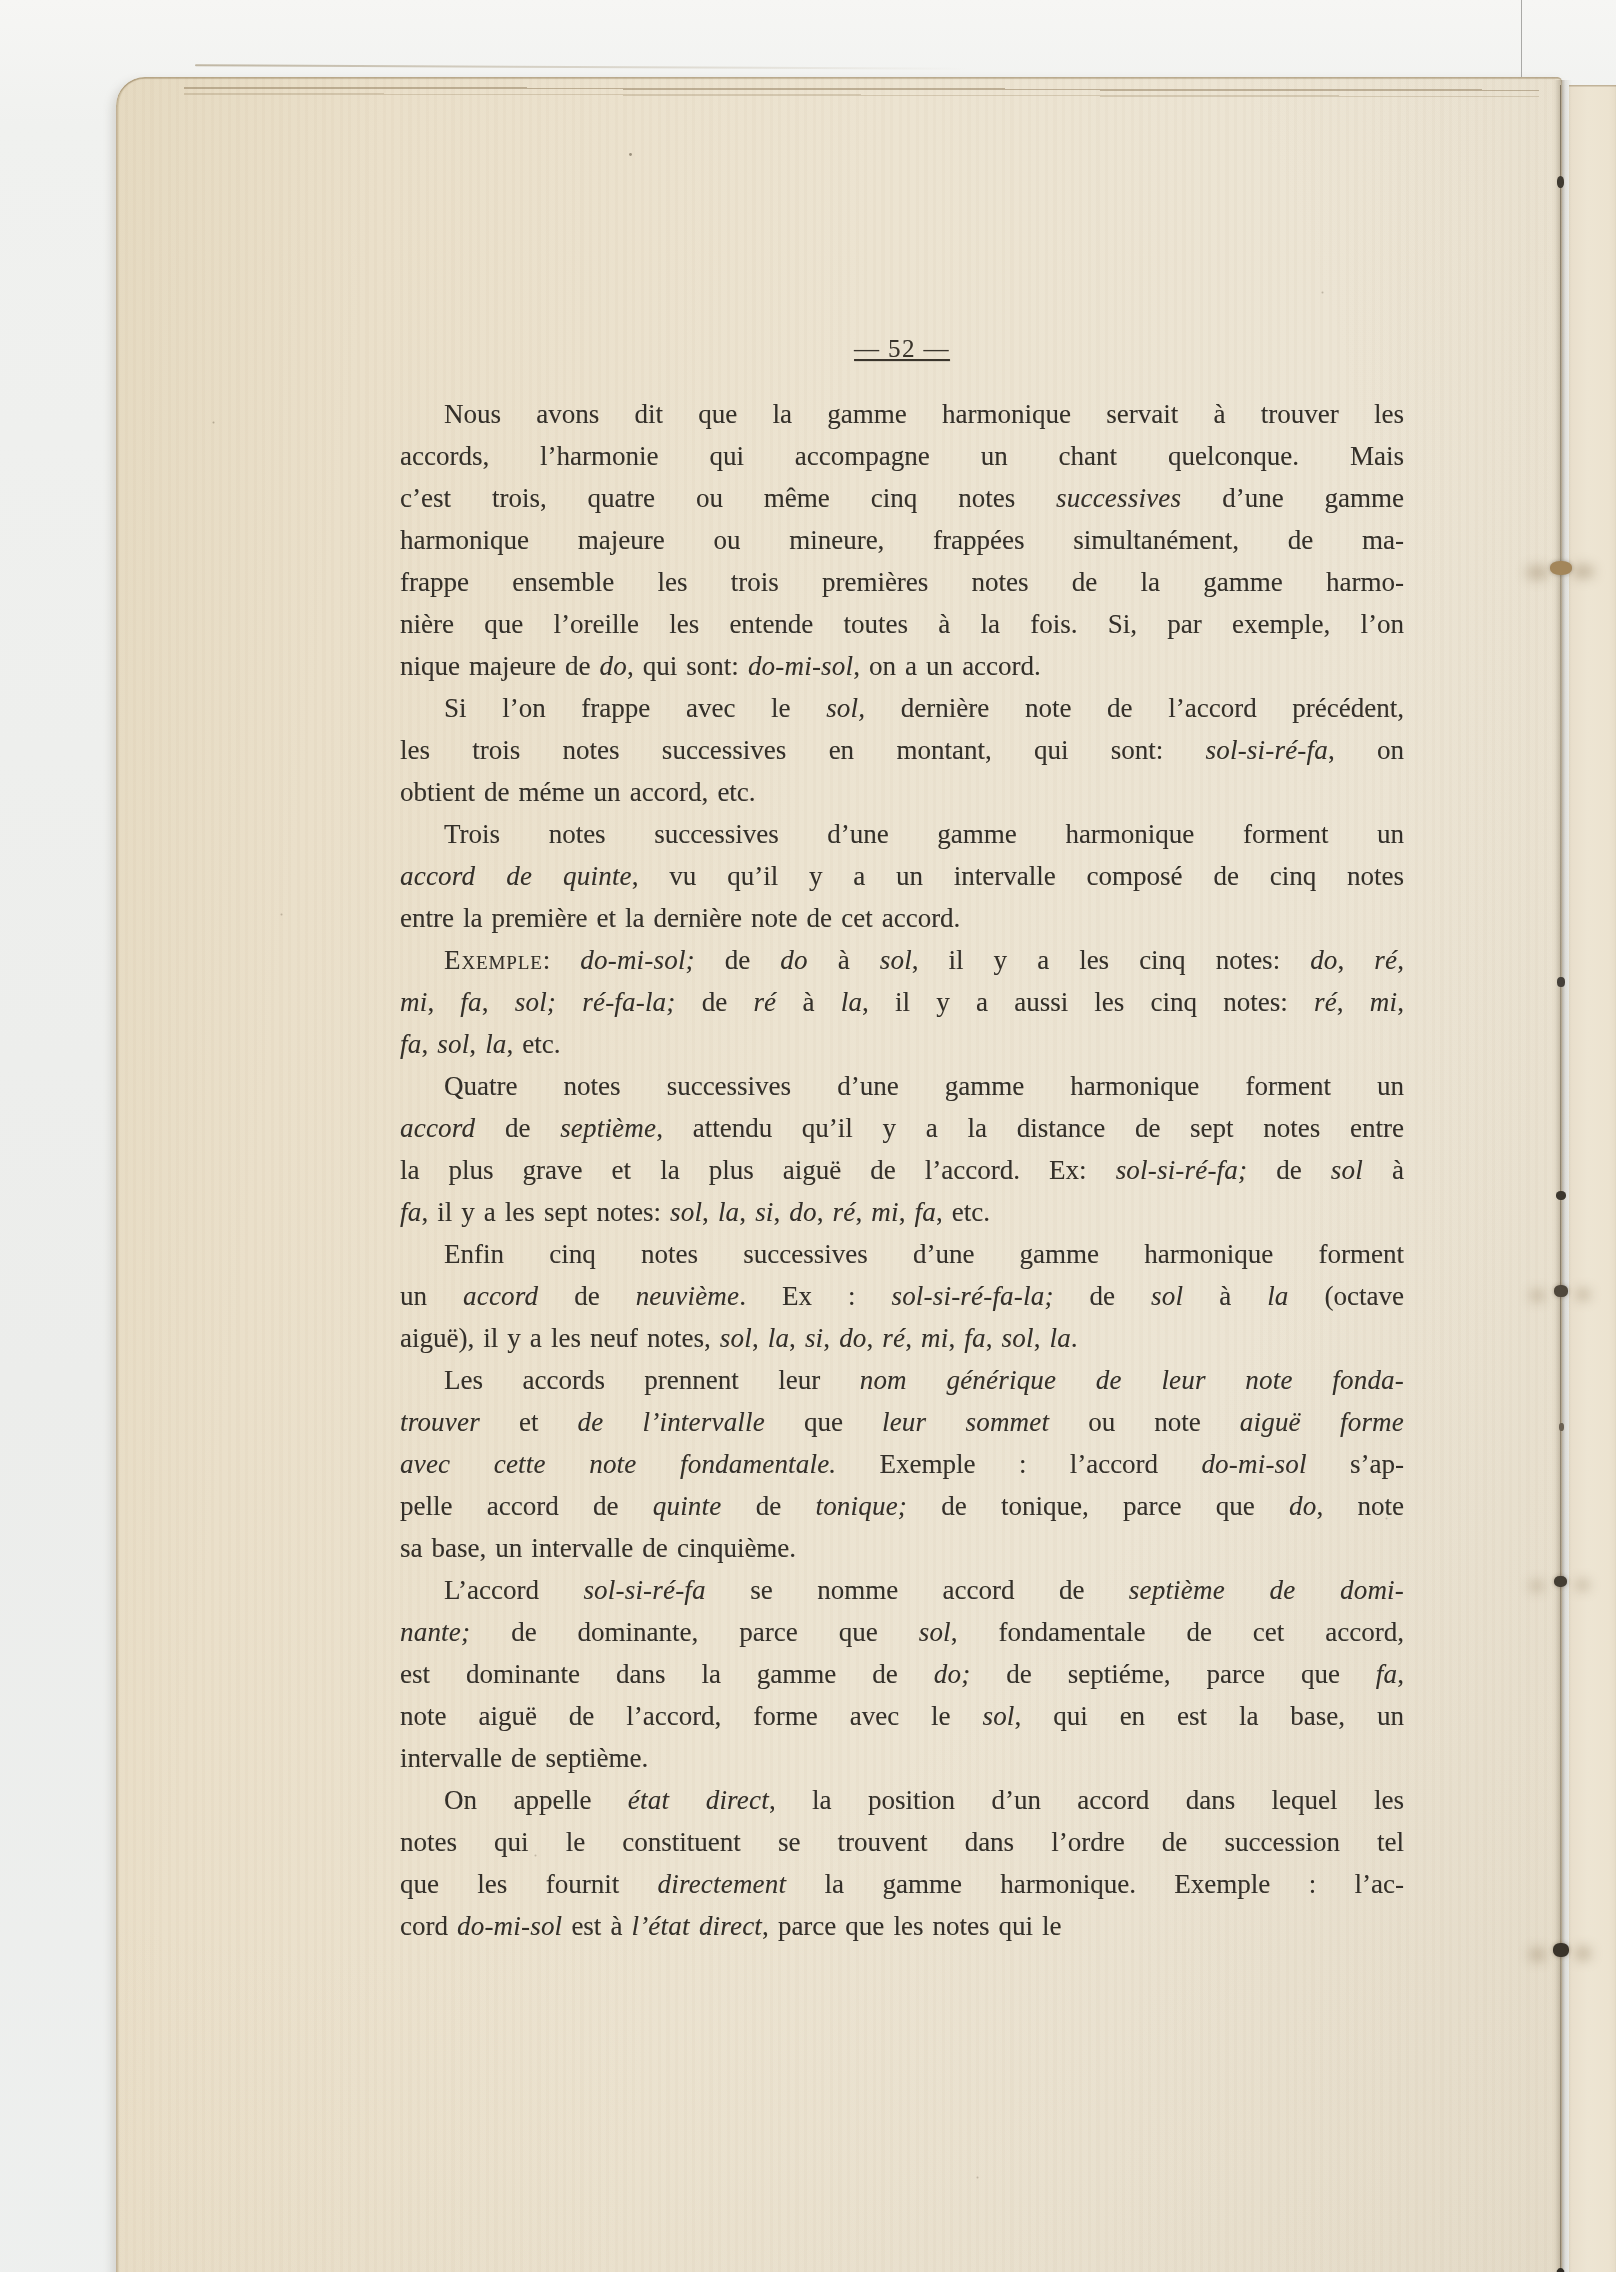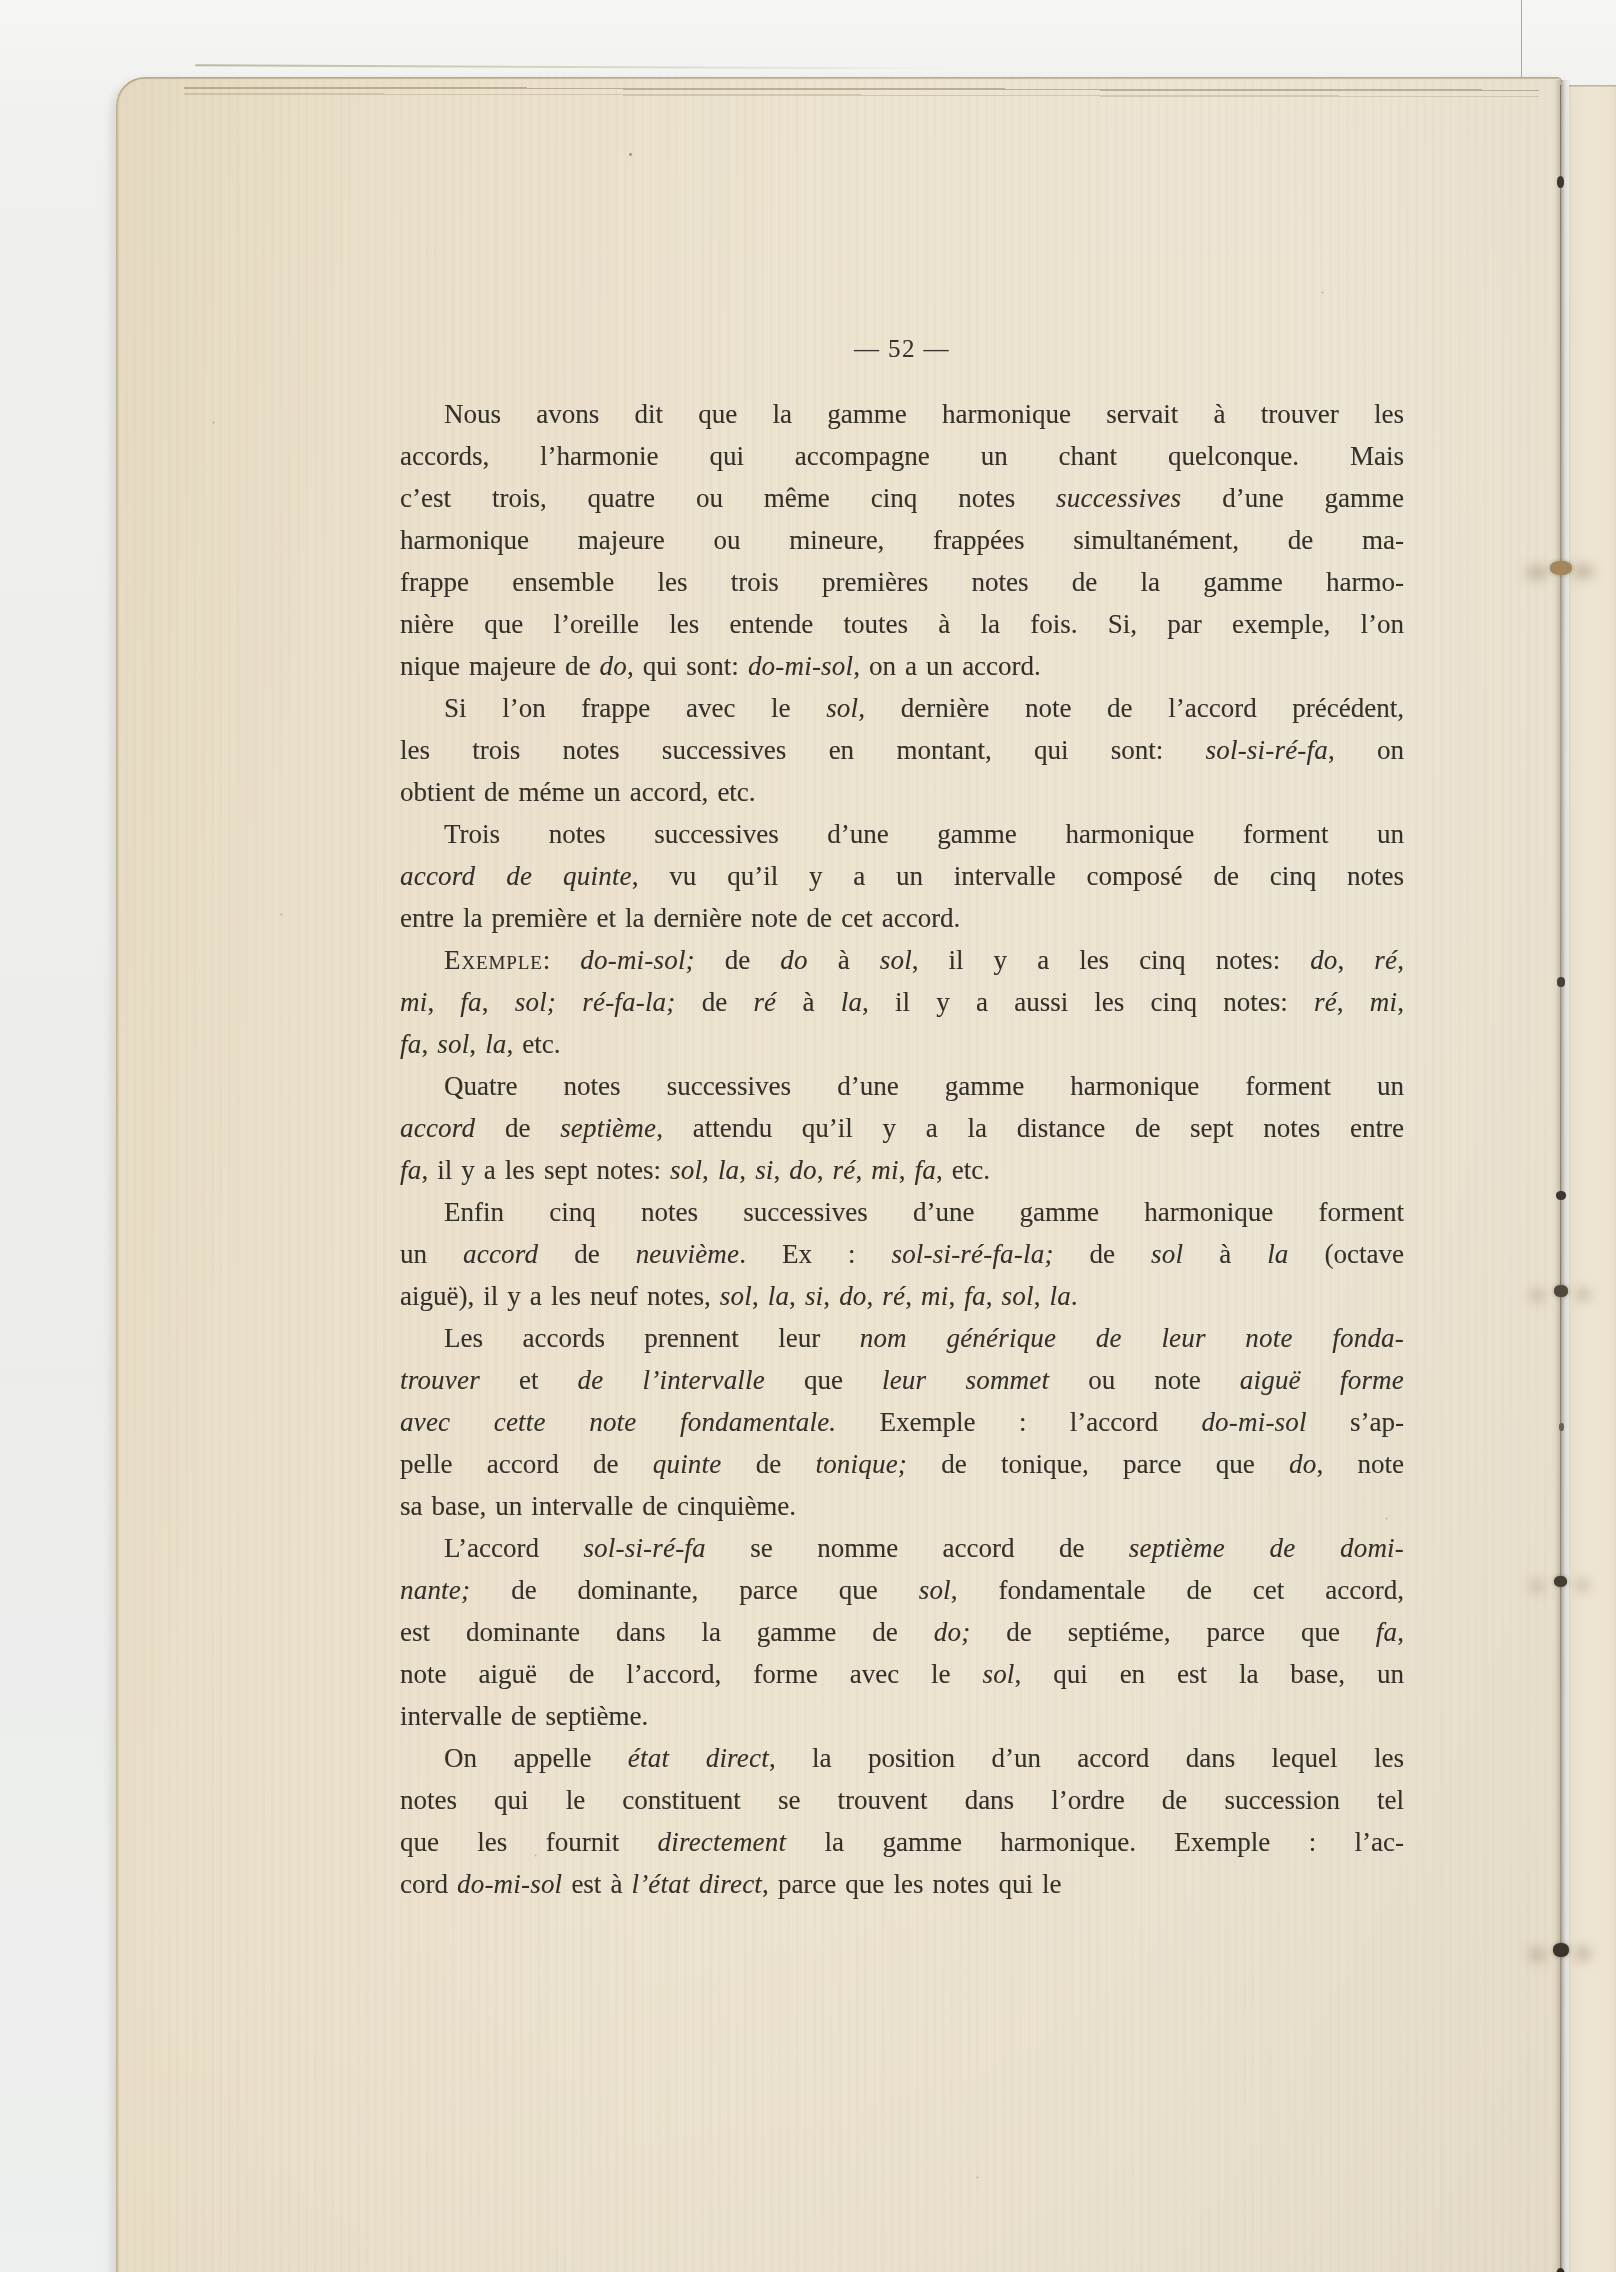--- a/index.html
+++ b/index.html
@@ -53,20 +53,21 @@
   }
   .stitch{position:absolute;border-radius:45%;}
   .stitch.wing{
     box-shadow:-23.6px 4.5px 11.8px rgba(150,130,100,.45), 22px 3.6px 11.8px rgba(150,130,100,.45), 0 0 4.5px rgba(80,65,45,.4);
   }
   
   .pagenum{
     position:absolute;left:400px;top:335px;width:1004px;
     text-align:center;font-size:25px;color:#3a352c;letter-spacing:1.4px;
     text-shadow:0.2px 0.4px 0.4px rgba(58,50,40,.3);
+    text-decoration:underline;
   }
   .textblock{
     position:absolute;left:400px;top:393px;width:1004px;
     font-size:27px;line-height:42px;color:#34302a;word-spacing:2.3px;
     text-shadow:0.2px 0.4px 0.4px rgba(58,50,40,.28);
   }
   .line{height:42px;overflow:hidden;text-align:justify;text-align-last:justify;}
   .line.end{text-align-last:left;}
   .line.indent{text-indent:44px;}
   .line i{letter-spacing:0.2px;}
@@ -127,20 +128,21 @@
     <div class="line">les trois notes successives en montant, qui sont: <i>sol-si-ré-fa</i>, on</div>
     <div class="line end">obtient de méme un accord, etc.</div>
     <div class="line indent">Trois notes successives d’une gamme harmonique forment un</div>
     <div class="line"><i>accord de quinte</i>, vu qu’il y a un intervalle composé de cinq notes</div>
     <div class="line end">entre la première et la dernière note de cet accord.</div>
     <div class="line indent"><span class="sc">Exemple</span>: <i>do-mi-sol;</i> de <i>do</i> à <i>sol</i>, il y a les cinq notes: <i>do</i>, <i>ré</i>,</div>
     <div class="line"><i>mi</i>, <i>fa</i>, <i>sol;</i> <i>ré-fa-la;</i> de <i>ré</i> à <i>la</i>, il y a aussi les cinq notes: <i>ré</i>, <i>mi</i>,</div>
     <div class="line end"><i>fa</i>, <i>sol</i>, <i>la</i>, etc.</div>
     <div class="line indent">Quatre notes successives d’une gamme harmonique forment un</div>
     <div class="line"><i>accord</i> de <i>septième</i>, attendu qu’il y a la distance de sept notes entre</div>
+    <div class="line">la plus grave et la plus aiguë de l’accord. Ex: <i>sol-si-ré-fa;</i> de <i>sol</i> à</div>
     <div class="line end"><i>fa</i>, il y a les sept notes: <i>sol</i>, <i>la</i>, <i>si</i>, <i>do</i>, <i>ré</i>, <i>mi</i>, <i>fa</i>, etc.</div>
     <div class="line indent">Enfin cinq notes successives d’une gamme harmonique forment</div>
     <div class="line">un <i>accord</i> de <i>neuvième</i>. Ex : <i>sol-si-ré-fa-la;</i> de <i>sol</i> à <i>la</i> (octave</div>
     <div class="line end">aiguë), il y a les neuf notes, <i>sol</i>, <i>la</i>, <i>si</i>, <i>do</i>, <i>ré</i>, <i>mi</i>, <i>fa</i>, <i>sol</i>, <i>la</i>.</div>
     <div class="line indent">Les accords prennent leur <i>nom générique de leur note fonda-</i></div>
     <div class="line"><i>trouver</i> et <i>de l’intervalle</i> que <i>leur sommet</i> ou note <i>aiguë forme</i></div>
     <div class="line"><i>avec cette note fondamentale.</i> Exemple : l’accord <i>do-mi-sol</i> s’ap-</div>
     <div class="line">pelle accord de <i>quinte</i> de <i>tonique;</i> de tonique, parce que <i>do</i>, note</div>
     <div class="line end">sa base, un intervalle de cinquième.</div>
     <div class="line indent">L’accord <i>sol-si-ré-fa</i> se nomme accord de <i>septième de domi-</i></div>

